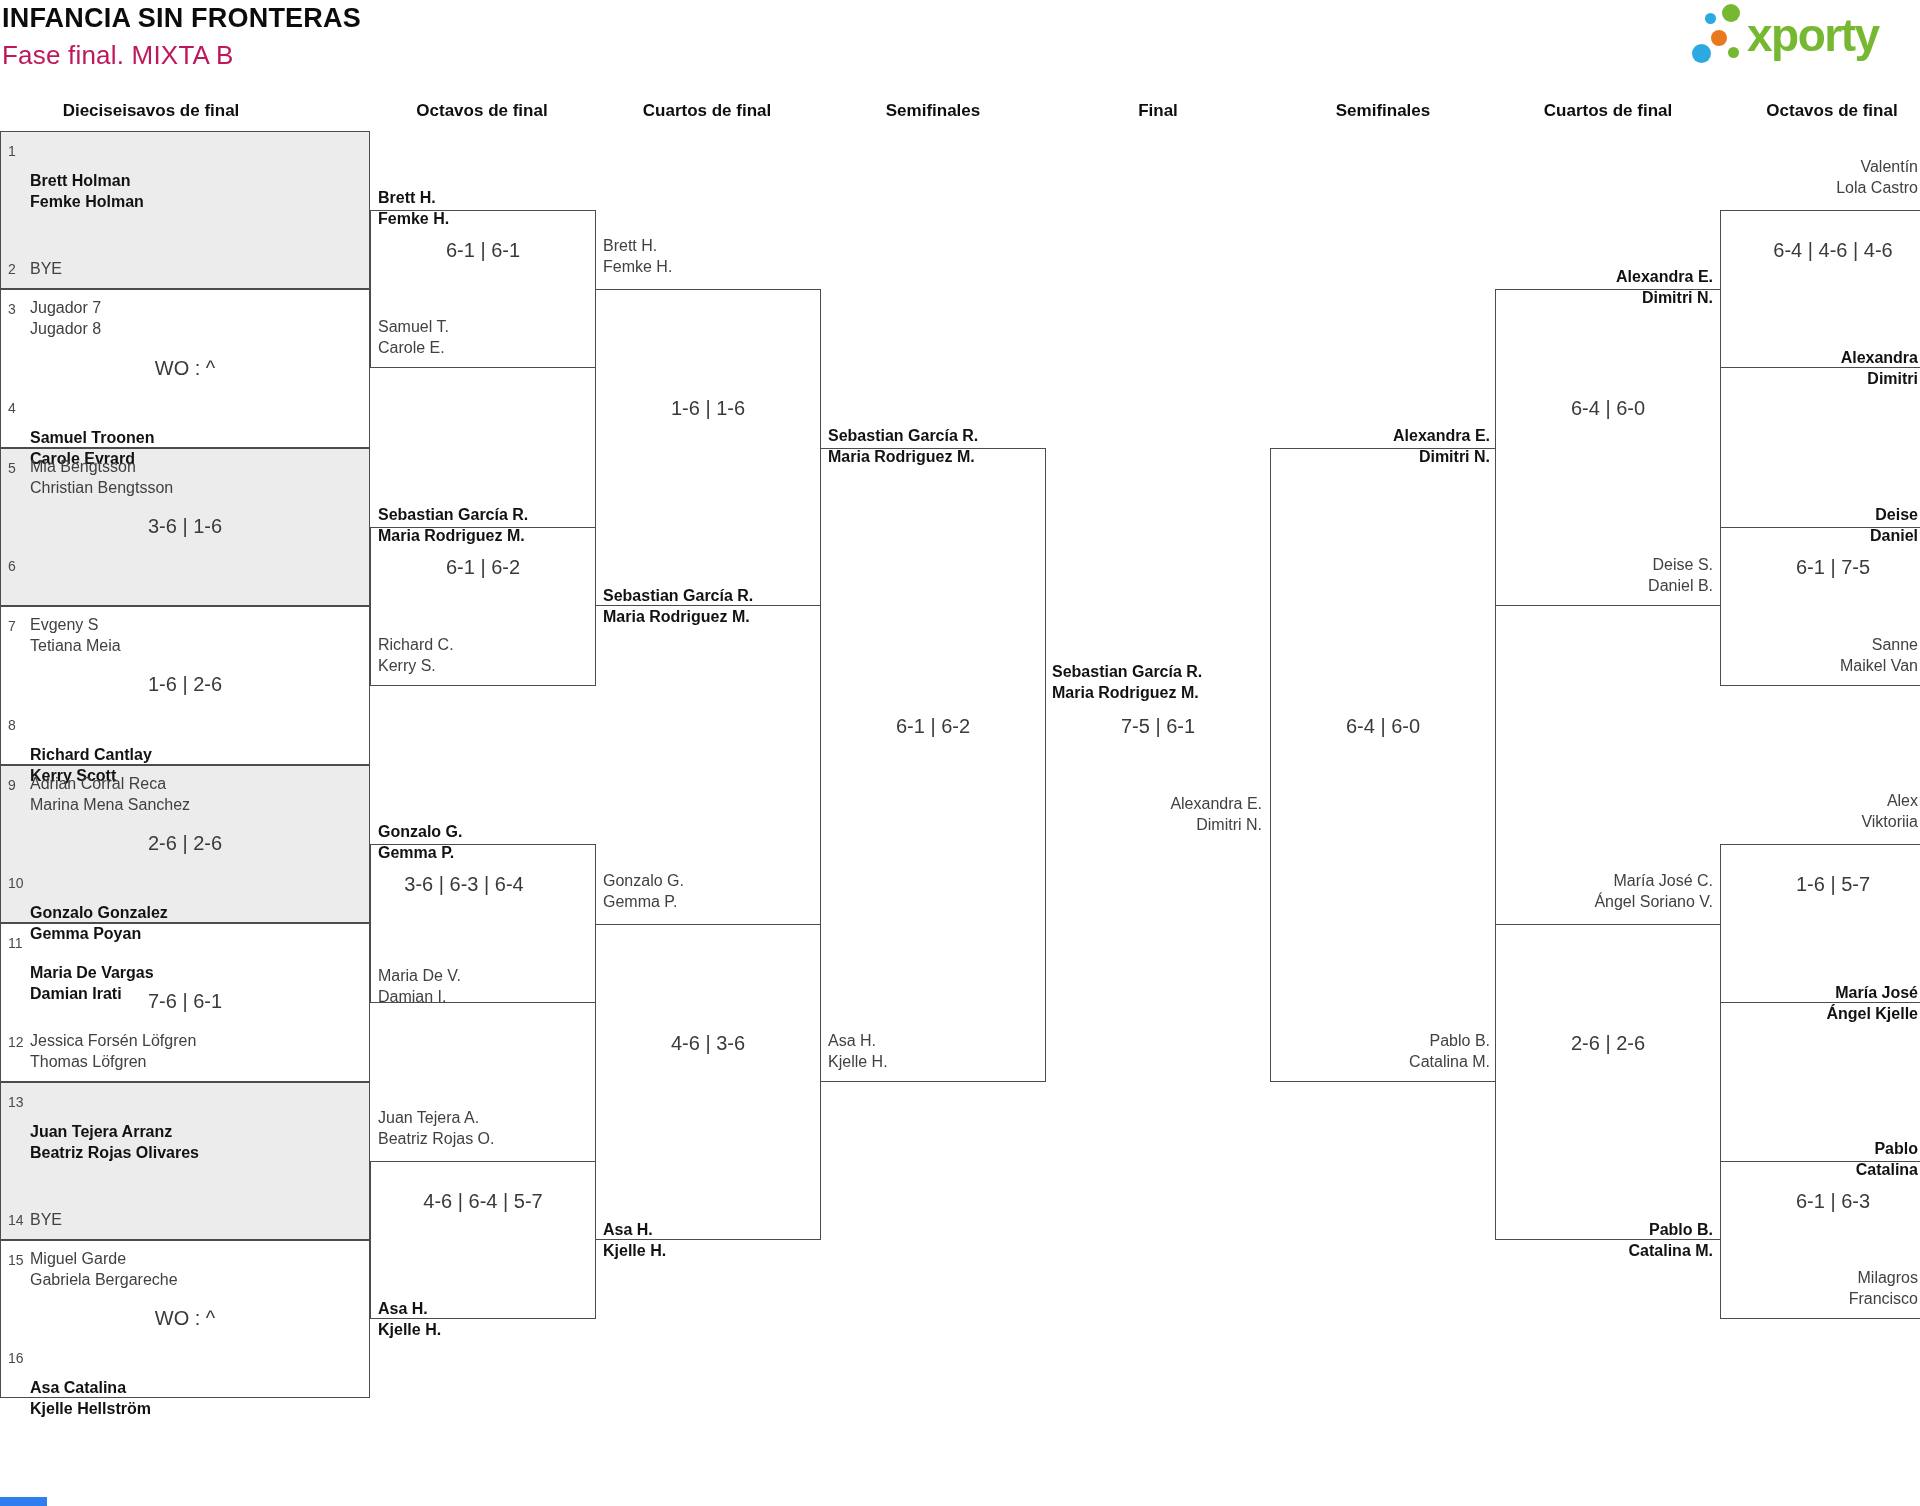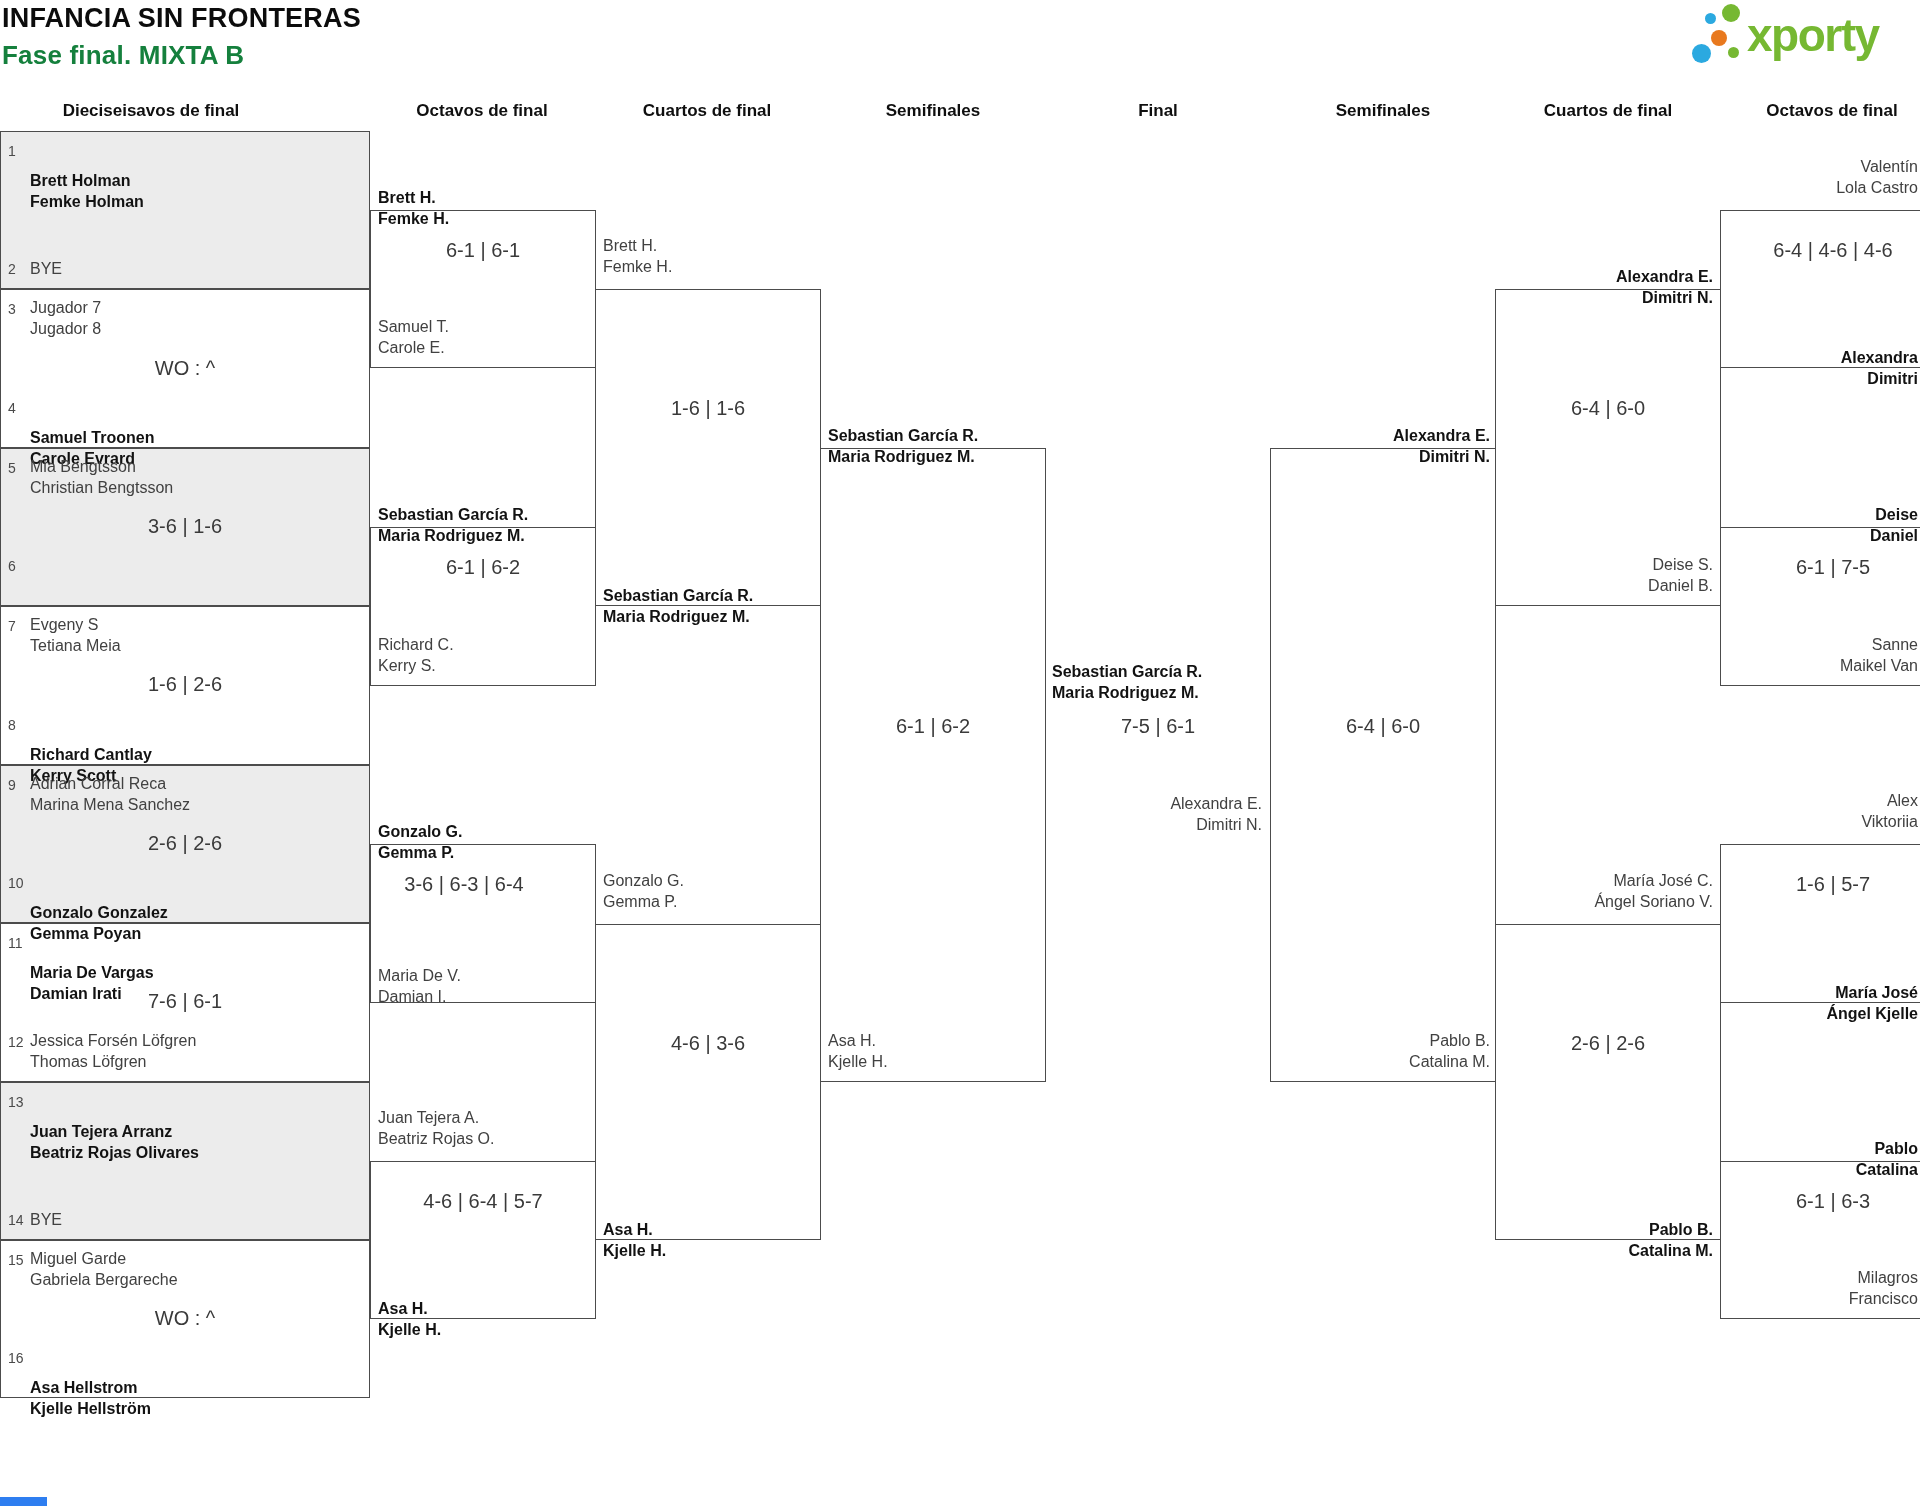--- a/index.html
+++ b/index.html
@@ -1,19 +1,19 @@
 <!DOCTYPE html>
 <html><head>
 <meta charset="utf-8">
 <style>
   html,body{margin:0;padding:0;background:#fff;}
   #canvas{position:relative;width:1920px;height:1506px;overflow:hidden;background:#fff;
           font-family:"Liberation Sans","DejaVu Sans",sans-serif;}
   .title1{position:absolute;left:2px;top:3px;font-size:27px;font-weight:700;color:#0c0c0c;letter-spacing:.2px;}
-  .title2{position:absolute;left:2px;top:40px;font-size:26px;font-weight:700;color:#15803d;letter-spacing:.2px;}
+  .title2{position:absolute;left:2px;top:40px;font-size:26px;font-weight:400;color:#be185d;letter-spacing:.2px;}
   .hdr{position:absolute;top:101px;width:260px;margin-left:-130px;text-align:center;
        font-size:17px;font-weight:600;color:#0f0f0f;}
   .box{position:absolute;box-sizing:border-box;border:1px solid #4c4c4c;background:transparent;}
   .shaded{background:#ececec;}
   .lbl{position:absolute;font-size:16px;line-height:21px;color:#414141;white-space:pre-line;}
   .w{font-weight:700;color:#121212;margin-top:31px;}
   .ra{text-align:right;}
   .score{position:absolute;font-size:20px;line-height:21px;color:#3a3a3a;text-align:center;white-space:pre;}
   .seed{position:absolute;left:8px;font-size:14px;line-height:20px;color:#4a4a4a;}
   .dot{position:absolute;border-radius:50%;}
@@ -104,21 +104,21 @@
   <div class="lbl w" style="left:30px;top:1090px;width:330px">Juan Tejera Arranz
 Beatriz Rojas Olivares</div>
   <div class="seed" style="top:1210px">14</div>
   <div class="lbl" style="left:30px;top:1209px;width:330px">BYE</div>
 
   <div class="seed" style="top:1250px">15</div>
   <div class="lbl" style="left:30px;top:1248px;width:330px">Miguel Garde
 Gabriela Bergareche</div>
   <div class="score" style="left:0;top:1308px;width:370px">WO : ^</div>
   <div class="seed" style="top:1348px">16</div>
-  <div class="lbl w" style="left:30px;top:1346px;width:330px">Asa Hellstrom
+  <div class="lbl w" style="left:30px;top:1346px;width:330px">Asa Catalina
 Kjelle Hellström</div>
 
   <div class="box" style="left:370px;top:210px;width:226px;height:158px"></div>
   <div class="box" style="left:370px;top:527px;width:226px;height:159px"></div>
   <div class="box" style="left:370px;top:844px;width:226px;height:159px"></div>
   <div class="box" style="left:370px;top:1161px;width:226px;height:158px"></div>
 
   <div class="lbl w" style="left:378px;top:156px;width:210px">Brett H.
 Femke H.</div>
   <div class="score" style="left:370px;top:240px;width:226px">6-1 | 6-1</div>

